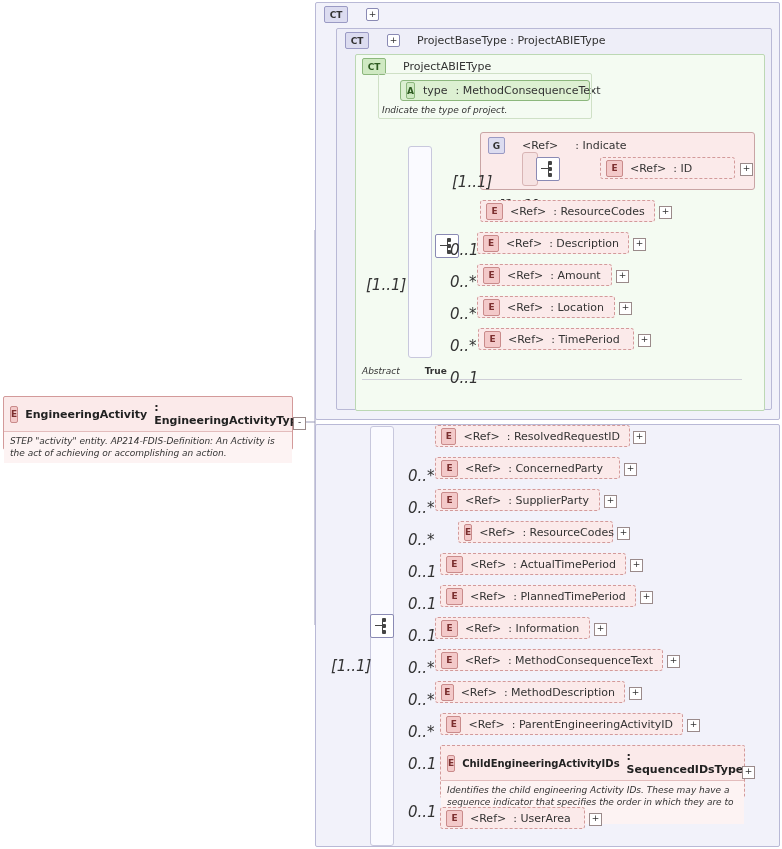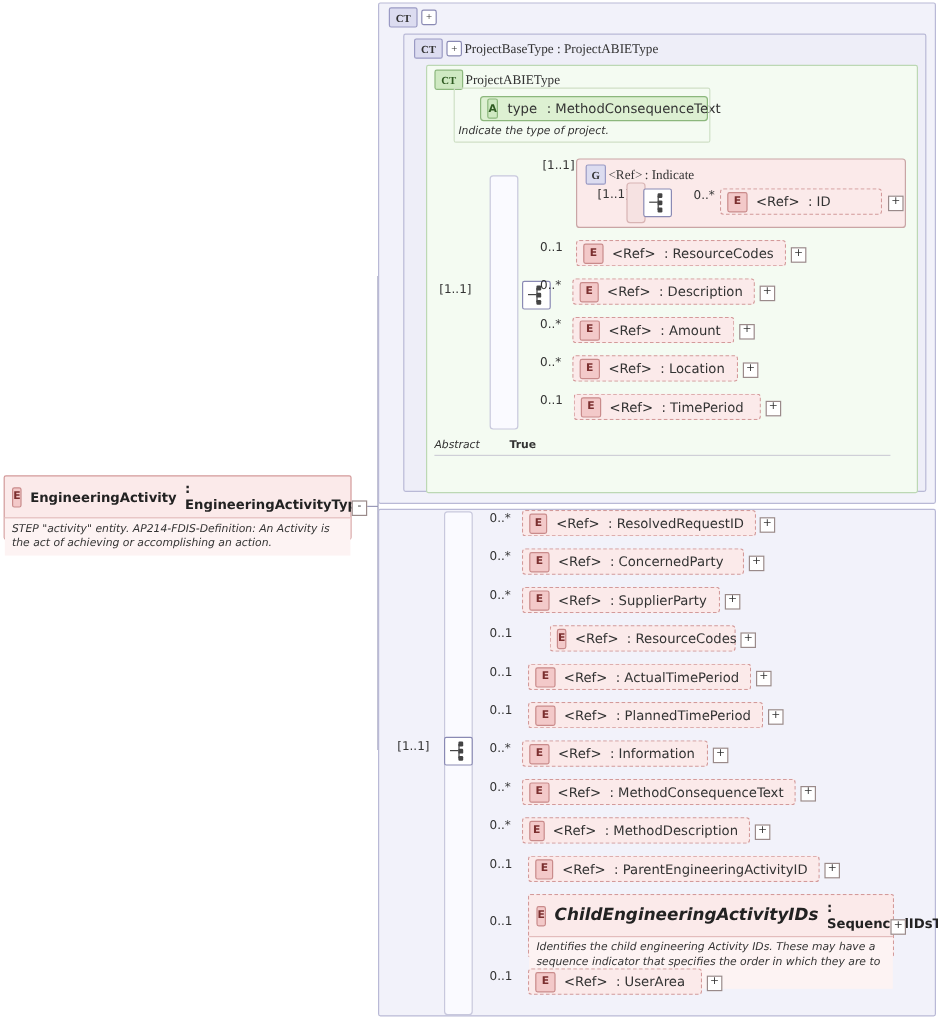--- a/index.html
+++ b/index.html
@@ -6,21 +6,21 @@
   body{width:782px;height:849px;position:relative;font-family:"DejaVu Sans","Liberation Sans",sans-serif;font-size:11px;color:#222;}
   #canvas{position:absolute;left:0;top:0;width:782px;height:849px;overflow:hidden;}
 
   
   .box{position:absolute;box-sizing:border-box;}
 
   .ct-panel{border:1px solid #b9b9d6;background:#f2f2fa;border-radius:2px;}
   .ct-panel.l2{background:#eeeef8;}
   .ct-panel.l3{background:#f4fbf2;border-color:#bcd8b4;}
 
-  .hdr{position:absolute;display:flex;align-items:center;gap:2px;font-family:Liberation Serif, serif;}
+  .hdr{position:absolute;display:flex;align-items:center;gap:17px;}
   .hdr .label{font-size:11px;color:#333;white-space:nowrap;}
 
   .tag{display:inline-flex;align-items:center;justify-content:center;
        width:22px;height:15px;border-radius:2px;font-size:9px;font-weight:bold;
        border:1px solid #8a8ab4;background:#dcdcf0;color:#333;}
   .tag.ct{background:#dcdcf0;border-color:#9a9ac4;}
   .tag.e{width:15px;background:#f3c9c9;border-color:#c98b8b;color:#7b2f2f;}
   .tag.a{width:15px;background:#cfe9c2;border-color:#8cb77d;color:#2f5b22;}
   .tag.g{width:15px;background:#dcdcf0;border-color:#9a9ac4;color:#333;}
   .plusdot{display:inline-block;width:11px;height:11px;line-height:10px;text-align:center;
@@ -29,21 +29,21 @@
   
   .node{position:absolute;box-sizing:border-box;display:flex;align-items:center;gap:7px;
         border:1px dashed #d39a9a;background:#fbeaea;border-radius:3px;padding:2px 9px 2px 5px;height:22px;}
   .node .nm{font-size:11px;color:#333;white-space:nowrap;}
 
   
   .attr{position:absolute;box-sizing:border-box;display:flex;align-items:center;gap:8px;
         border:1px solid #8cb77d;background:#ddf0d2;border-radius:3px;padding:2px 10px 2px 5px;height:21px;}
   .attr .nm{font-size:11px;color:#333;white-space:nowrap;}
 
-  .card{position:absolute;font-size:10px;color:#333;white-space:nowrap;}
+  .card{position:absolute;font-size:15px;font-style:italic;color:#333;white-space:nowrap;margin-top:40px;}
 
   
   .expand{position:absolute;width:11px;height:11px;border:1px solid #9a8a8a;background:#fff;
           font-size:9px;line-height:9px;text-align:center;color:#333;}
 
   
   .seq{position:absolute;width:22px;height:22px;border:1px solid #8a8ab4;background:#fff;border-radius:2px;}
   .seq:before{content:"";position:absolute;left:4px;top:10px;width:7px;height:1px;background:#444;}
   .seq .d{position:absolute;width:4px;height:4px;background:#444;border-radius:1px;}
   .seq .d1{left:11px;top:3px;}
@@ -317,21 +317,21 @@
     <span class="tag e">E</span>
     <span class="nm">&lt;Ref&gt;</span>
     <span class="nm">: ParentEngineeringActivityID</span>
   </div>
   <div class="card" style="left:408px;top:715px;">0..1</div>
   <div class="expand" style="left:687px;top:719px;">+</div>
 
   <div class="desc-box" style="left:440px;top:745px;width:305px;height:53px;border-style:dashed;">
     <div class="top">
       <span class="tag e">E</span>
-      <span style="font-weight:bold;font-size:14px;font-style:italic;">ChildEngineeringActivityIDs</span>
+      <span style="font-weight:bold;font-size:10px;">ChildEngineeringActivityIDs</span>
       <span style="font-weight:bold;font-size:11px;">: SequencedIDsType</span>
     </div>
     <div class="body">Identifies the child engineering Activity IDs. These may have a sequence indicator that specifies the order in which they are to be performed.</div>
   </div>
   <div class="card" style="left:408px;top:763px;">0..1</div>
   <div class="expand" style="left:742px;top:766px;">+</div>
 
   <div class="node" style="left:440px;top:807px;width:145px;">
     <span class="tag e">E</span>
     <span class="nm">&lt;Ref&gt;</span>

